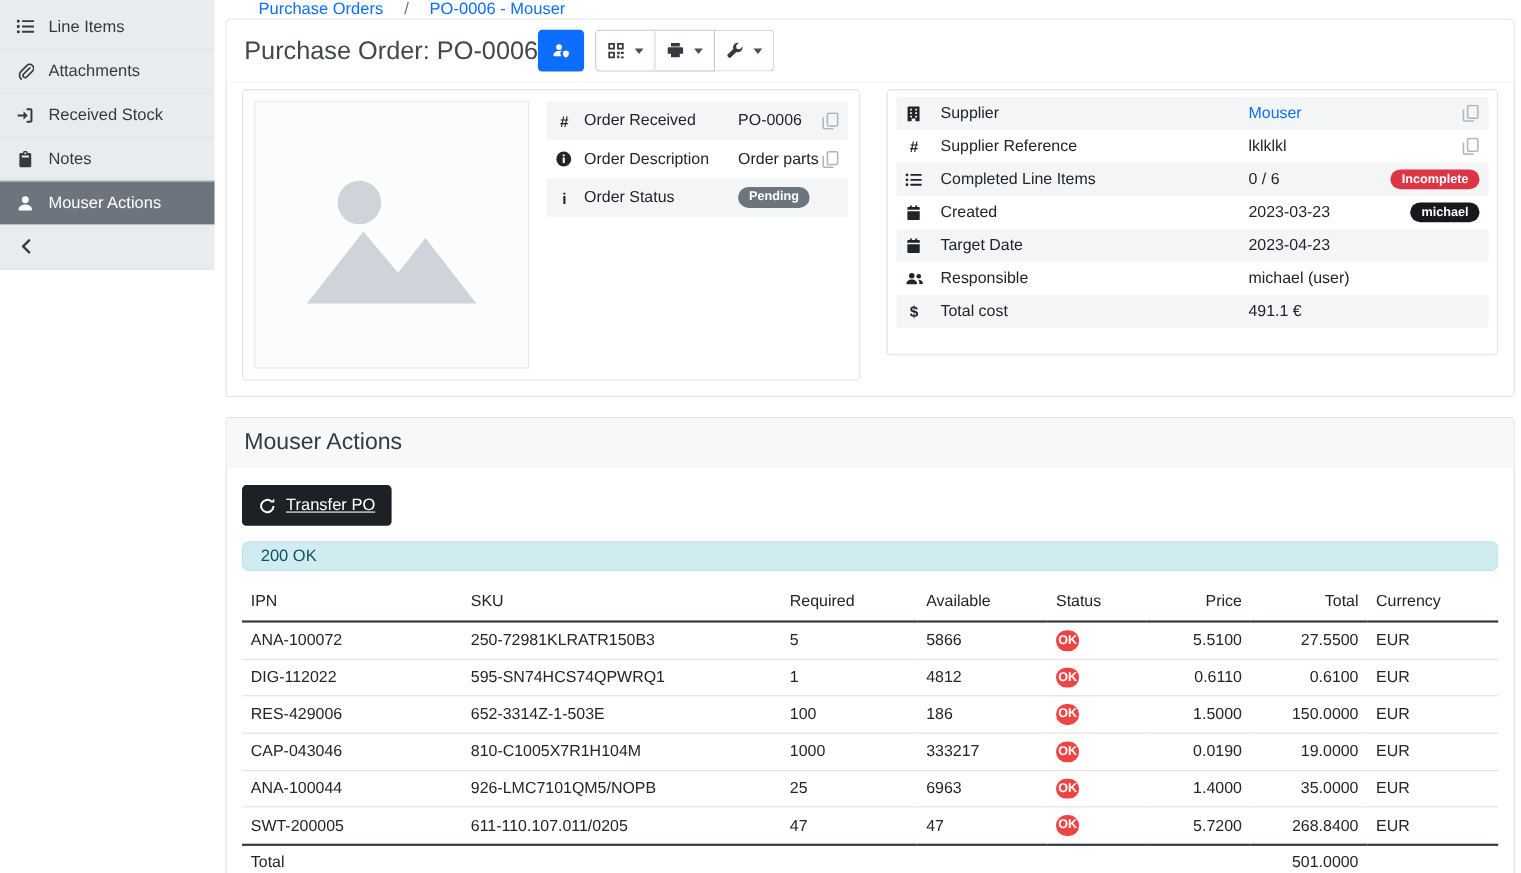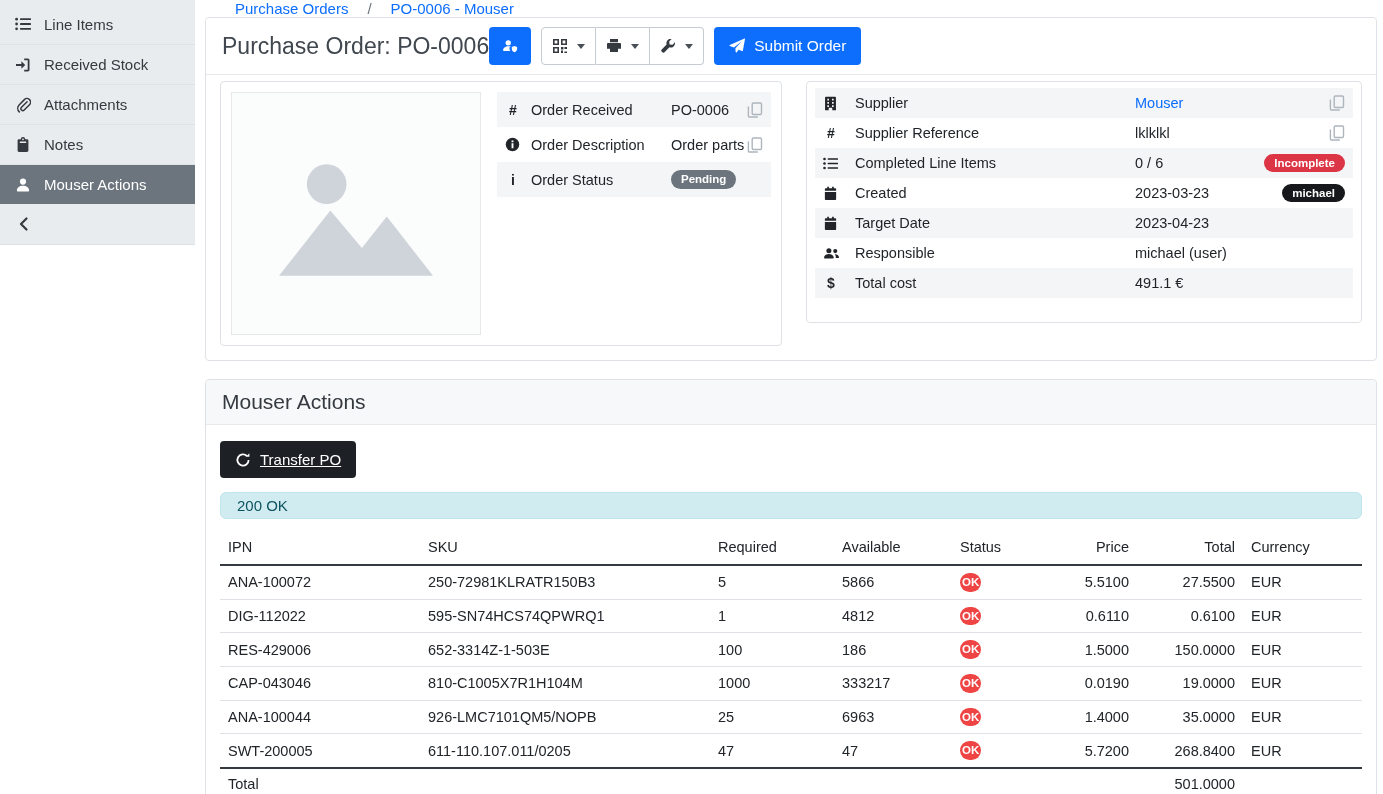--- a/index.html
+++ b/index.html
@@ -111,34 +111,34 @@
                   <rect x="5" y="7.1" width="11" height="1.8" rx=".4"></rect>
                   <circle cx="1.6" cy="12.8" r="1.4"></circle>
                   <rect x="5" y="11.9" width="11" height="1.8" rx=".4"></rect>
                 </g>
               </svg>
           </span>
           <span>Line Items</span>
         </div>
         <div class="side-item">
           <span class="ic">
+            <svg viewBox="0 0 16 16" fill="none" stroke="currentColor" stroke-width="1.5" stroke-linecap="round">
+                <path d="M12.1 4.7L6.5 10.3a1.9 1.9 0 0 0 2.7 2.7l5.3-5.3a3.6 3.6 0 0 0-5.1-5.1L4.1 7.9a5 5 0 0 0 .2 7"></path>
+              </svg>
+          </span>
+          <span>Attachments</span>
+        </div>
+        <div class="side-item">
+          <span class="ic">
             <svg viewBox="0 0 16 16" fill="currentColor">
                 <path d="M9.2 1.5h3.6c1 0 1.7.8 1.7 1.7v9.6c0 1-.8 1.7-1.7 1.7H9.2v-1.8h3.5V3.3H9.2z"></path>
                 <path d="M6.4 4.2L10.2 8l-3.8 3.8V9H1V7h5.4z"></path>
               </svg>
           </span>
           <span>Received Stock</span>
-        </div>
-        <div class="side-item">
-          <span class="ic">
-            <svg viewBox="0 0 16 16" fill="none" stroke="currentColor" stroke-width="1.5" stroke-linecap="round">
-                <path d="M12.1 4.7L6.5 10.3a1.9 1.9 0 0 0 2.7 2.7l5.3-5.3a3.6 3.6 0 0 0-5.1-5.1L4.1 7.9a5 5 0 0 0 .2 7"></path>
-              </svg>
-          </span>
-          <span>Attachments</span>
         </div>
         <div class="side-item">
           <span class="ic">
             <svg viewBox="0 0 16 16" fill="currentColor">
                 <path d="M5.8 2.2a2.2 2.2 0 0 1 4.4 0H12c.8 0 1.4.6 1.4 1.4v10c0 .8-.6 1.4-1.4 1.4H4c-.8 0-1.4-.6-1.4-1.4v-10c0-.8.6-1.4 1.4-1.4h1.8zM8 1.4a.9.9 0 1 0 0 1.8.9.9 0 0 0 0-1.8zM4.8 4.4v1.7h6.4V4.4H4.8z"></path>
               </svg>
           </span>
           <span>Notes</span>
         </div>
         <div class="side-item active">
@@ -201,28 +201,20 @@
             </button>
             <button class="btn btn-outline">
               <span class="ic">
                 <svg viewBox="0 0 16 16" fill="currentColor">
                     <path d="M14.9 4.3a4.3 4.3 0 0 1-5.5 5L5 13.7a2 2 0 1 1-2.8-2.8l4.4-4.4a4.3 4.3 0 0 1 5-5.5L9.2 3.4l.4 3 3 .4z"></path>
                   </svg>
               </span>
               <span class="caret"></span>
             </button>
           </div>
-          <button class="btn btn-primary">
-            <span class="ic">
-              <svg viewBox="0 0 16 16" fill="currentColor">
-                  <path d="M15.5.5L.8 6.9c-.5.2-.5.9.1 1.1l4 1.5 8-6.2-6.5 7 .2 3.5c0 .6.8.9 1.2.4l1.8-2.4 3.3 1.3c.4.2.9-.1 1-.5L16 1.1c.1-.5-.3-.8-.5-.6z"></path>
-                </svg>
-            </span>
-            <span>Submit Order</span>
-          </button>
         </div>
       </header>
 
       <div class="details-row">
 
         <div class="card card-left">
           <div class="img-placeholder">
             <svg viewBox="0 0 24 20" width="176" height="147">
                 <g fill="#ced4da">
                   <circle cx="8" cy="6" r="2.7"></circle>

